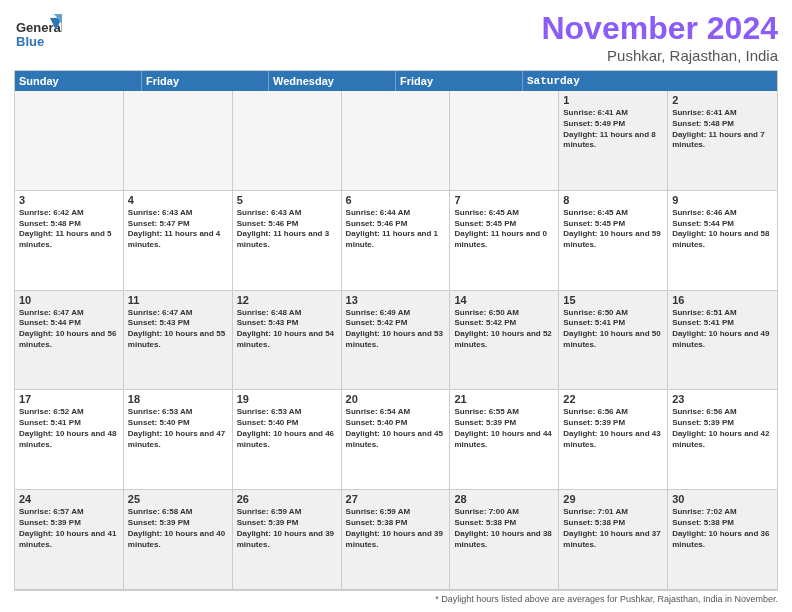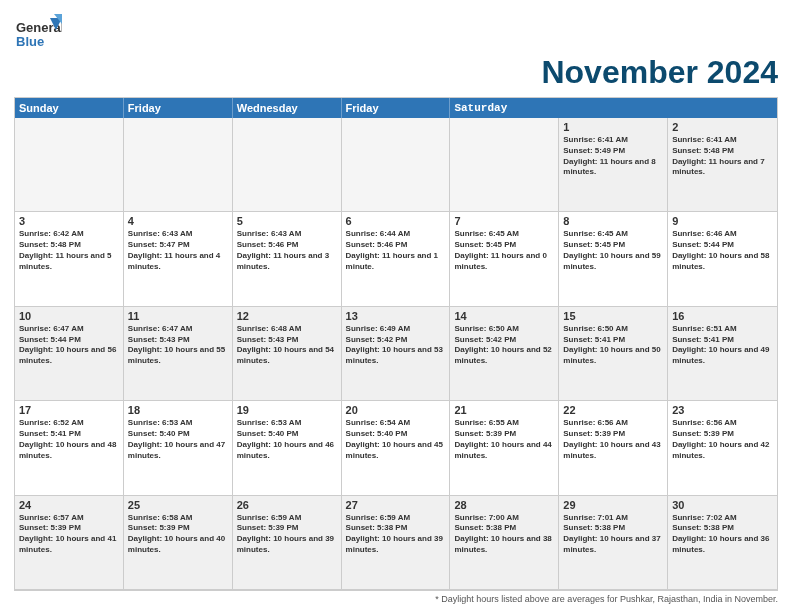--- a/index.html
+++ b/index.html
@@ -32,36 +32,35 @@
       width: 48px;
       height: 40px;
       position: relative;
     }
     .title-section {
       text-align: right;
     }
     .month-title {
       font-size: 32px;
       font-weight: bold;
-      color: #0c4a6e;
-      margin-top: 44px;
+      color: #8b5cf6;
     }
     .location {
       font-size: 15px;
       color: #555;
     }
     .calendar {
       flex: 1;
       display: flex;
       flex-direction: column;
       border: 1px solid #ccc;
     }
     .cal-header {
       display: grid;
-      grid-template-columns: repeat(7, 1fr);
+      grid-template-columns: repeat(6, 1fr);
       background: #2e75b6;
     }
     .cal-header-cell {
       color: #fff;
       font-size: 11px;
       font-weight: bold;
       padding: 4px 4px;
       text-align: left;
       border-right: 1px solid rgba(255,255,255,0.3);
     }
@@ -114,20 +113,21 @@
         <svg width="48" height="40" viewBox="0 0 48 40">
           <text x="2" y="22" font-size="13" font-weight="bold" fill="#333" font-family="Arial">General</text>
           <text x="2" y="36" font-size="13" font-weight="bold" fill="#2e75b6" font-family="Arial">Blue</text>
           <polygon points="36,8 48,8 42,20" fill="#2e75b6"></polygon>
           <polygon points="40,4 48,4 48,14" fill="#5ba3d9"></polygon>
         </svg>
       </div>
     </div>
     <div class="title-section">
       <div class="month-title">November 2024</div>
+      <div class="location">Pushkar, Rajasthan, India</div>
     </div>
   </div>
 
   <div class="calendar">
     <div class="cal-header">
       <div class="cal-header-cell">Sunday</div>
       <div class="cal-header-cell">Friday</div>
       <div class="cal-header-cell">Wednesday</div>
       <div class="cal-header-cell">Friday</div>
       <div class="cal-header-cell">Saturday</div>

